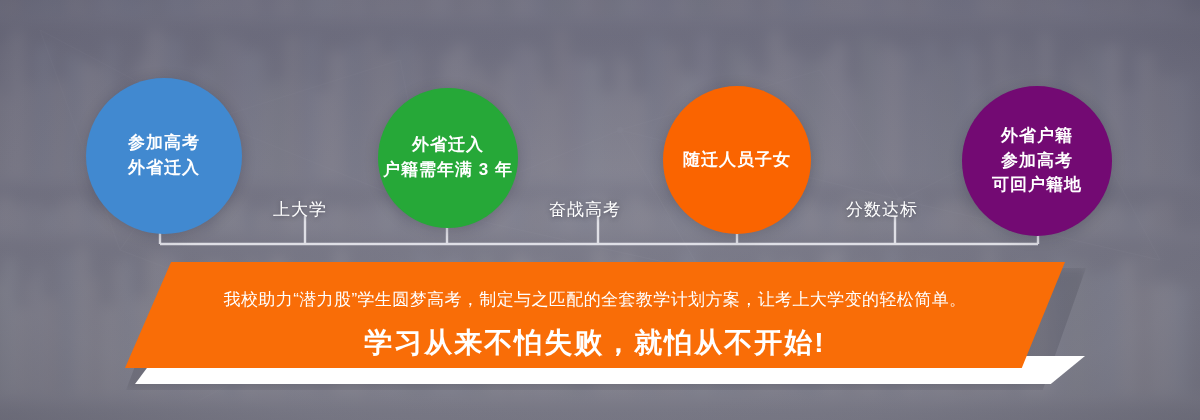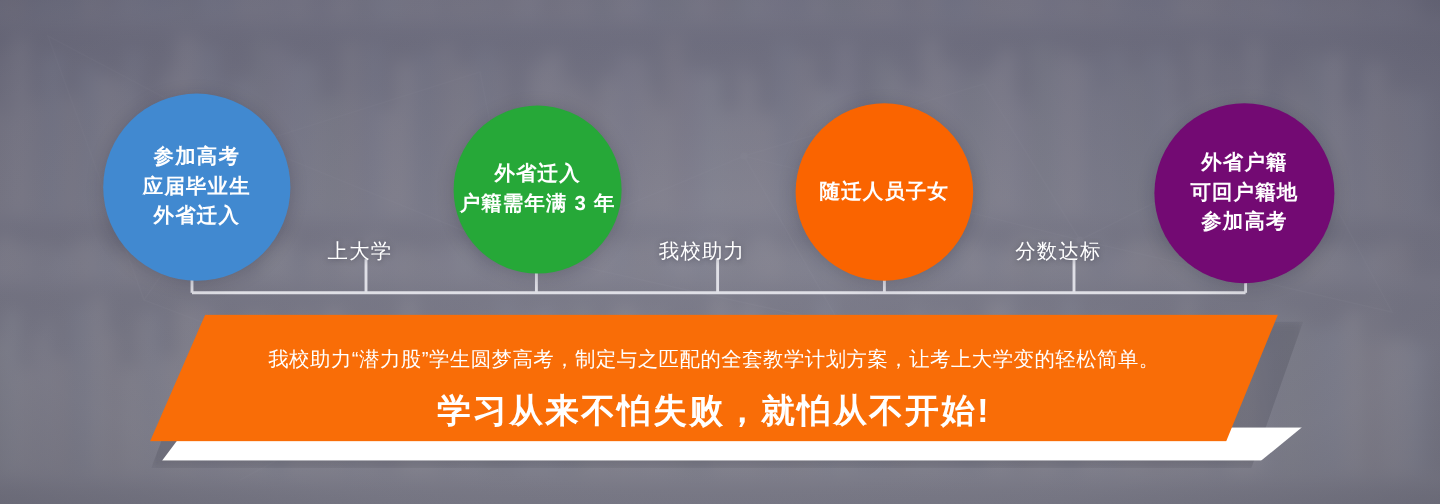--- a/index.html
+++ b/index.html
@@ -663,49 +663,48 @@
       <line x1="737" y1="212" x2="737" y2="244"></line>
       <line x1="1038" y1="210" x2="1038" y2="244"></line>
 
       <line x1="305" y1="216" x2="305" y2="244"></line>
       <line x1="598" y1="216" x2="598" y2="244"></line>
       <line x1="895" y1="216" x2="895" y2="244"></line>
     </g>
   </svg>
 
   <div class="conn-label" style="left:273px;top:198px;">上大学</div>
-  <div class="conn-label" style="left:549px;top:198px;">我校助力</div>
+  <div class="conn-label" style="left:549px;top:198px;">奋战高考</div>
   <div class="conn-label" style="left:846px;top:198px;">分数达标</div>
 
   <div class="bubble" id="bubble-1">
     <span class="txt">
       <span>参加高考</span>
-      <span>应届毕业生</span>
       <span>外省迁入</span>
     </span>
   </div>
 
   <div class="bubble" id="bubble-2">
     <span class="txt">
       <span>外省迁入</span>
       <span>户籍需年满 3 年</span>
     </span>
   </div>
 
   <div class="bubble" id="bubble-3">
     <span class="txt">
       <span>随迁人员子女</span>
     </span>
   </div>
 
   <div class="bubble" id="bubble-4">
     <span class="txt">
       <span>外省户籍</span>
+      <span>参加高考</span>
       <span>可回户籍地</span>
-      <span>参加高考</span>
     </span>
   </div>
 
   <div id="banner-wrap">
     <div id="banner-shadow"></div>
     <div id="banner-white"></div>
     <div id="banner">
       <div id="banner-line-1">我校助力“潜力股”学生圆梦高考，制定与之匹配的全套教学计划方案，让考上大学变的轻松简单。</div>
       <div id="banner-line-2">学习从来不怕失败，就怕从不开始!</div>
     </div>

